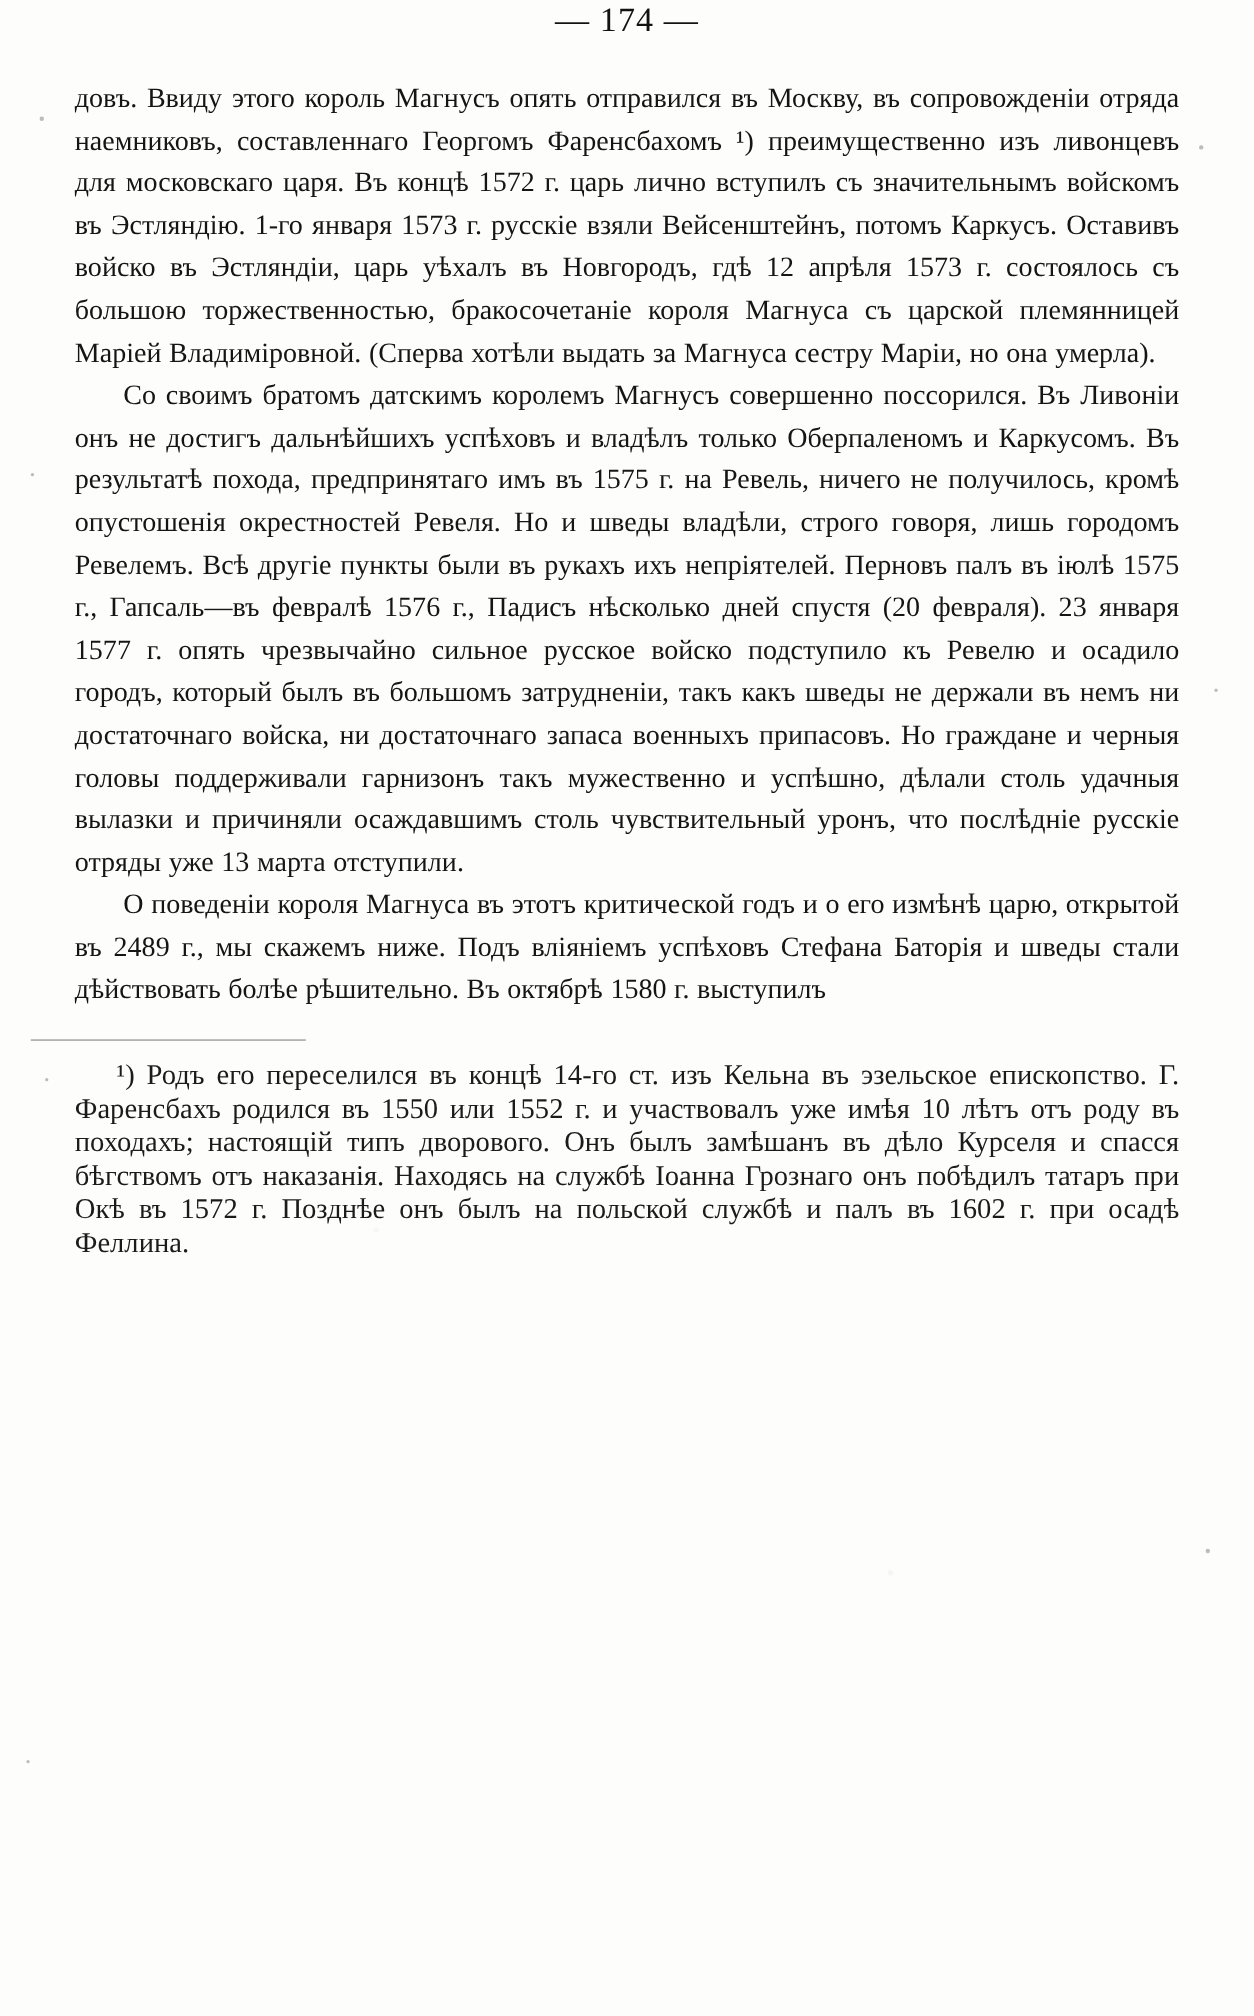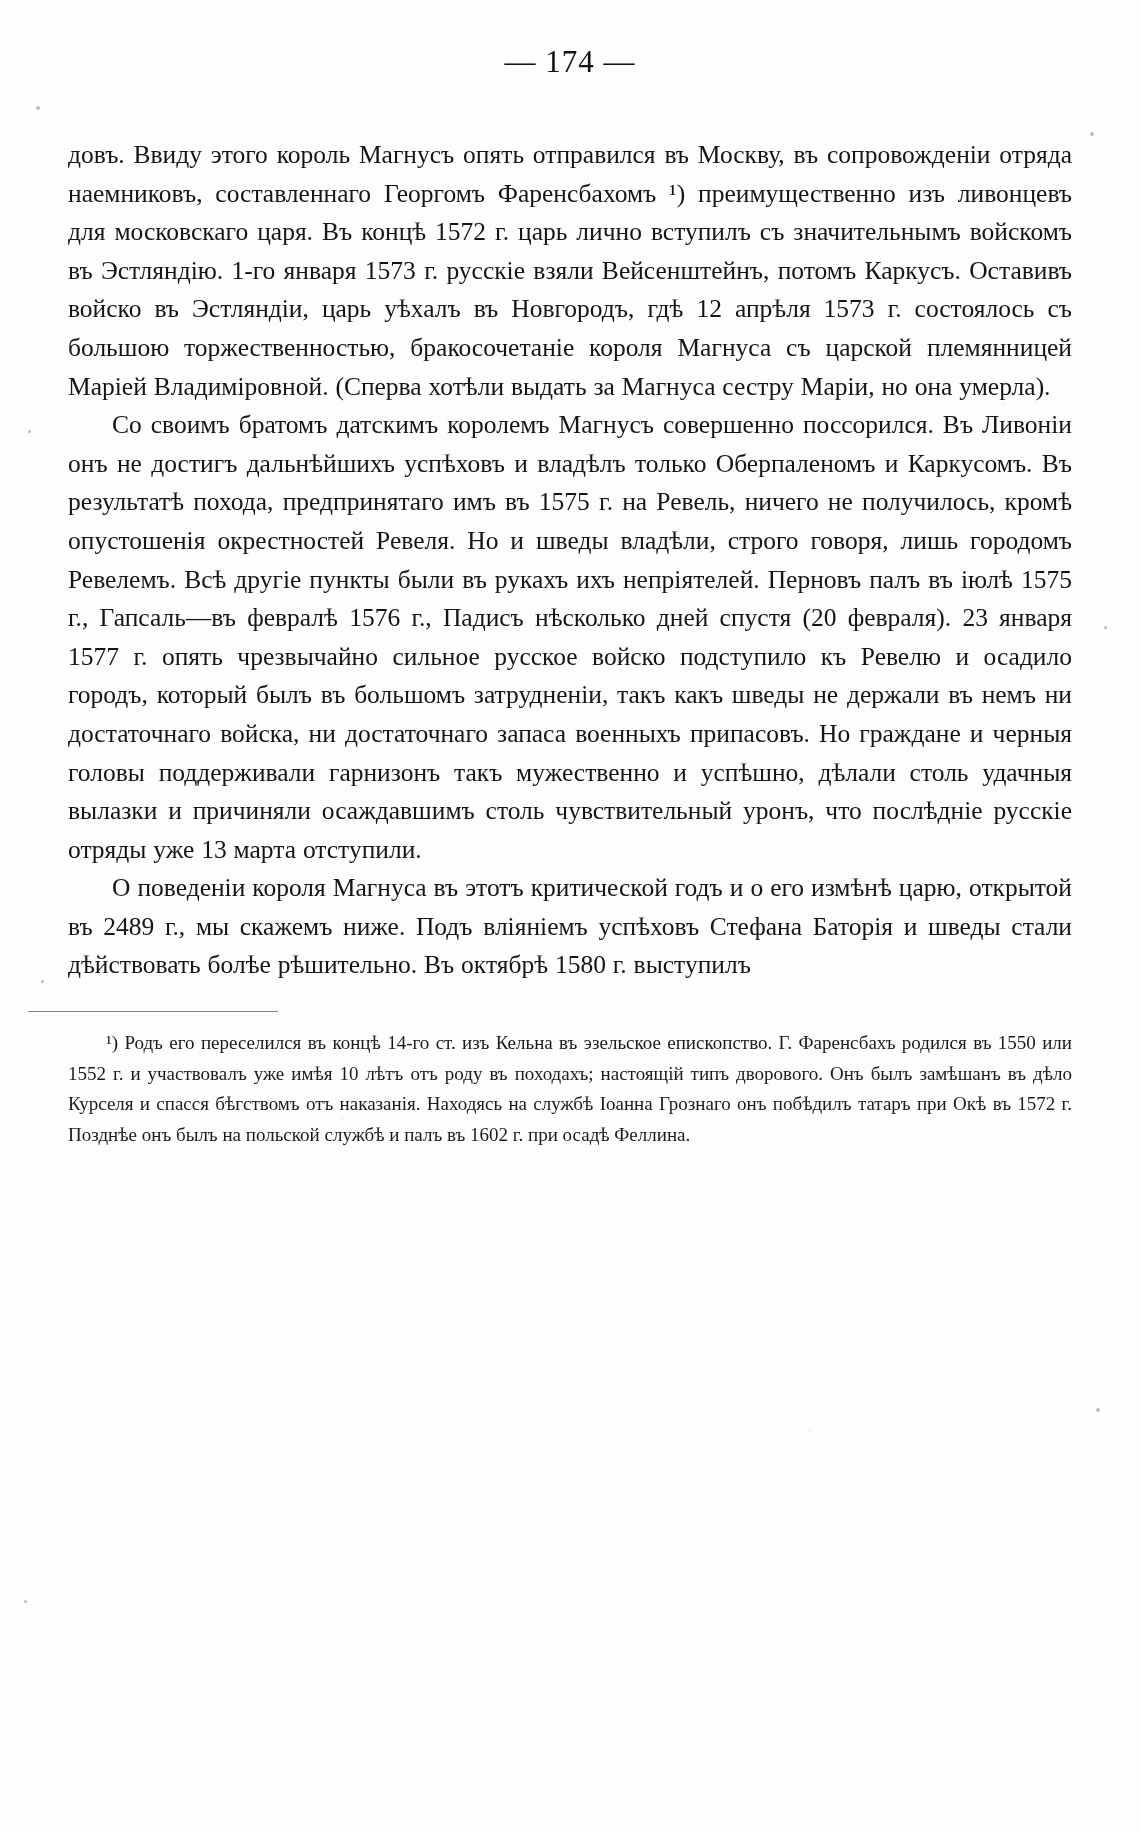--- a/index.html
+++ b/index.html
@@ -24,26 +24,25 @@
       radial-gradient(circle at 12% 9%, rgba(0,0,0,0.035) 0 2px, rgba(0,0,0,0) 3px),
       radial-gradient(circle at 88% 22%, rgba(0,0,0,0.03) 0 2px, rgba(0,0,0,0) 3px),
       radial-gradient(circle at 30% 61%, rgba(0,0,0,0.025) 0 2px, rgba(0,0,0,0) 3px),
       radial-gradient(circle at 71% 78%, rgba(0,0,0,0.03) 0 2px, rgba(0,0,0,0) 3px),
       #fdfdfc;
   }
   .page-number {
     text-align: center;
     font-size: 31px;
     letter-spacing: 1px;
-    padding-top: 44px;
     font-family: "Liberation Serif", serif;
     color: #121212;
   }
   .body-area {
-    margin: 56px 68px 0 68px;
+    margin: 34px 68px 0 68px;
   }
   .para {
     text-align: justify;
     text-justify: inter-word;
     font-size: 25.5px;
     line-height: 38.6px;
     color: #151515;
     margin: 0;
     word-spacing: 0.5px;
   }
@@ -54,21 +53,21 @@
     margin: 26px 0 0 28px;
     width: 250px;
     border: 0;
     border-top: 1px solid #5a5a5a;
     opacity: 0.75;
   }
   .footnotes {
     margin: 16px 68px 0 68px;
   }
   .footnote {
-    font-size: 19px;
+    font-size: 26px;
     line-height: 30.5px;
     text-align: justify;
     text-justify: inter-word;
     color: #1b1b1b;
     margin: 0;
     text-indent: 38px;
   }
   .speck {
     position: absolute;
     background: rgba(40,40,40,0.30);

